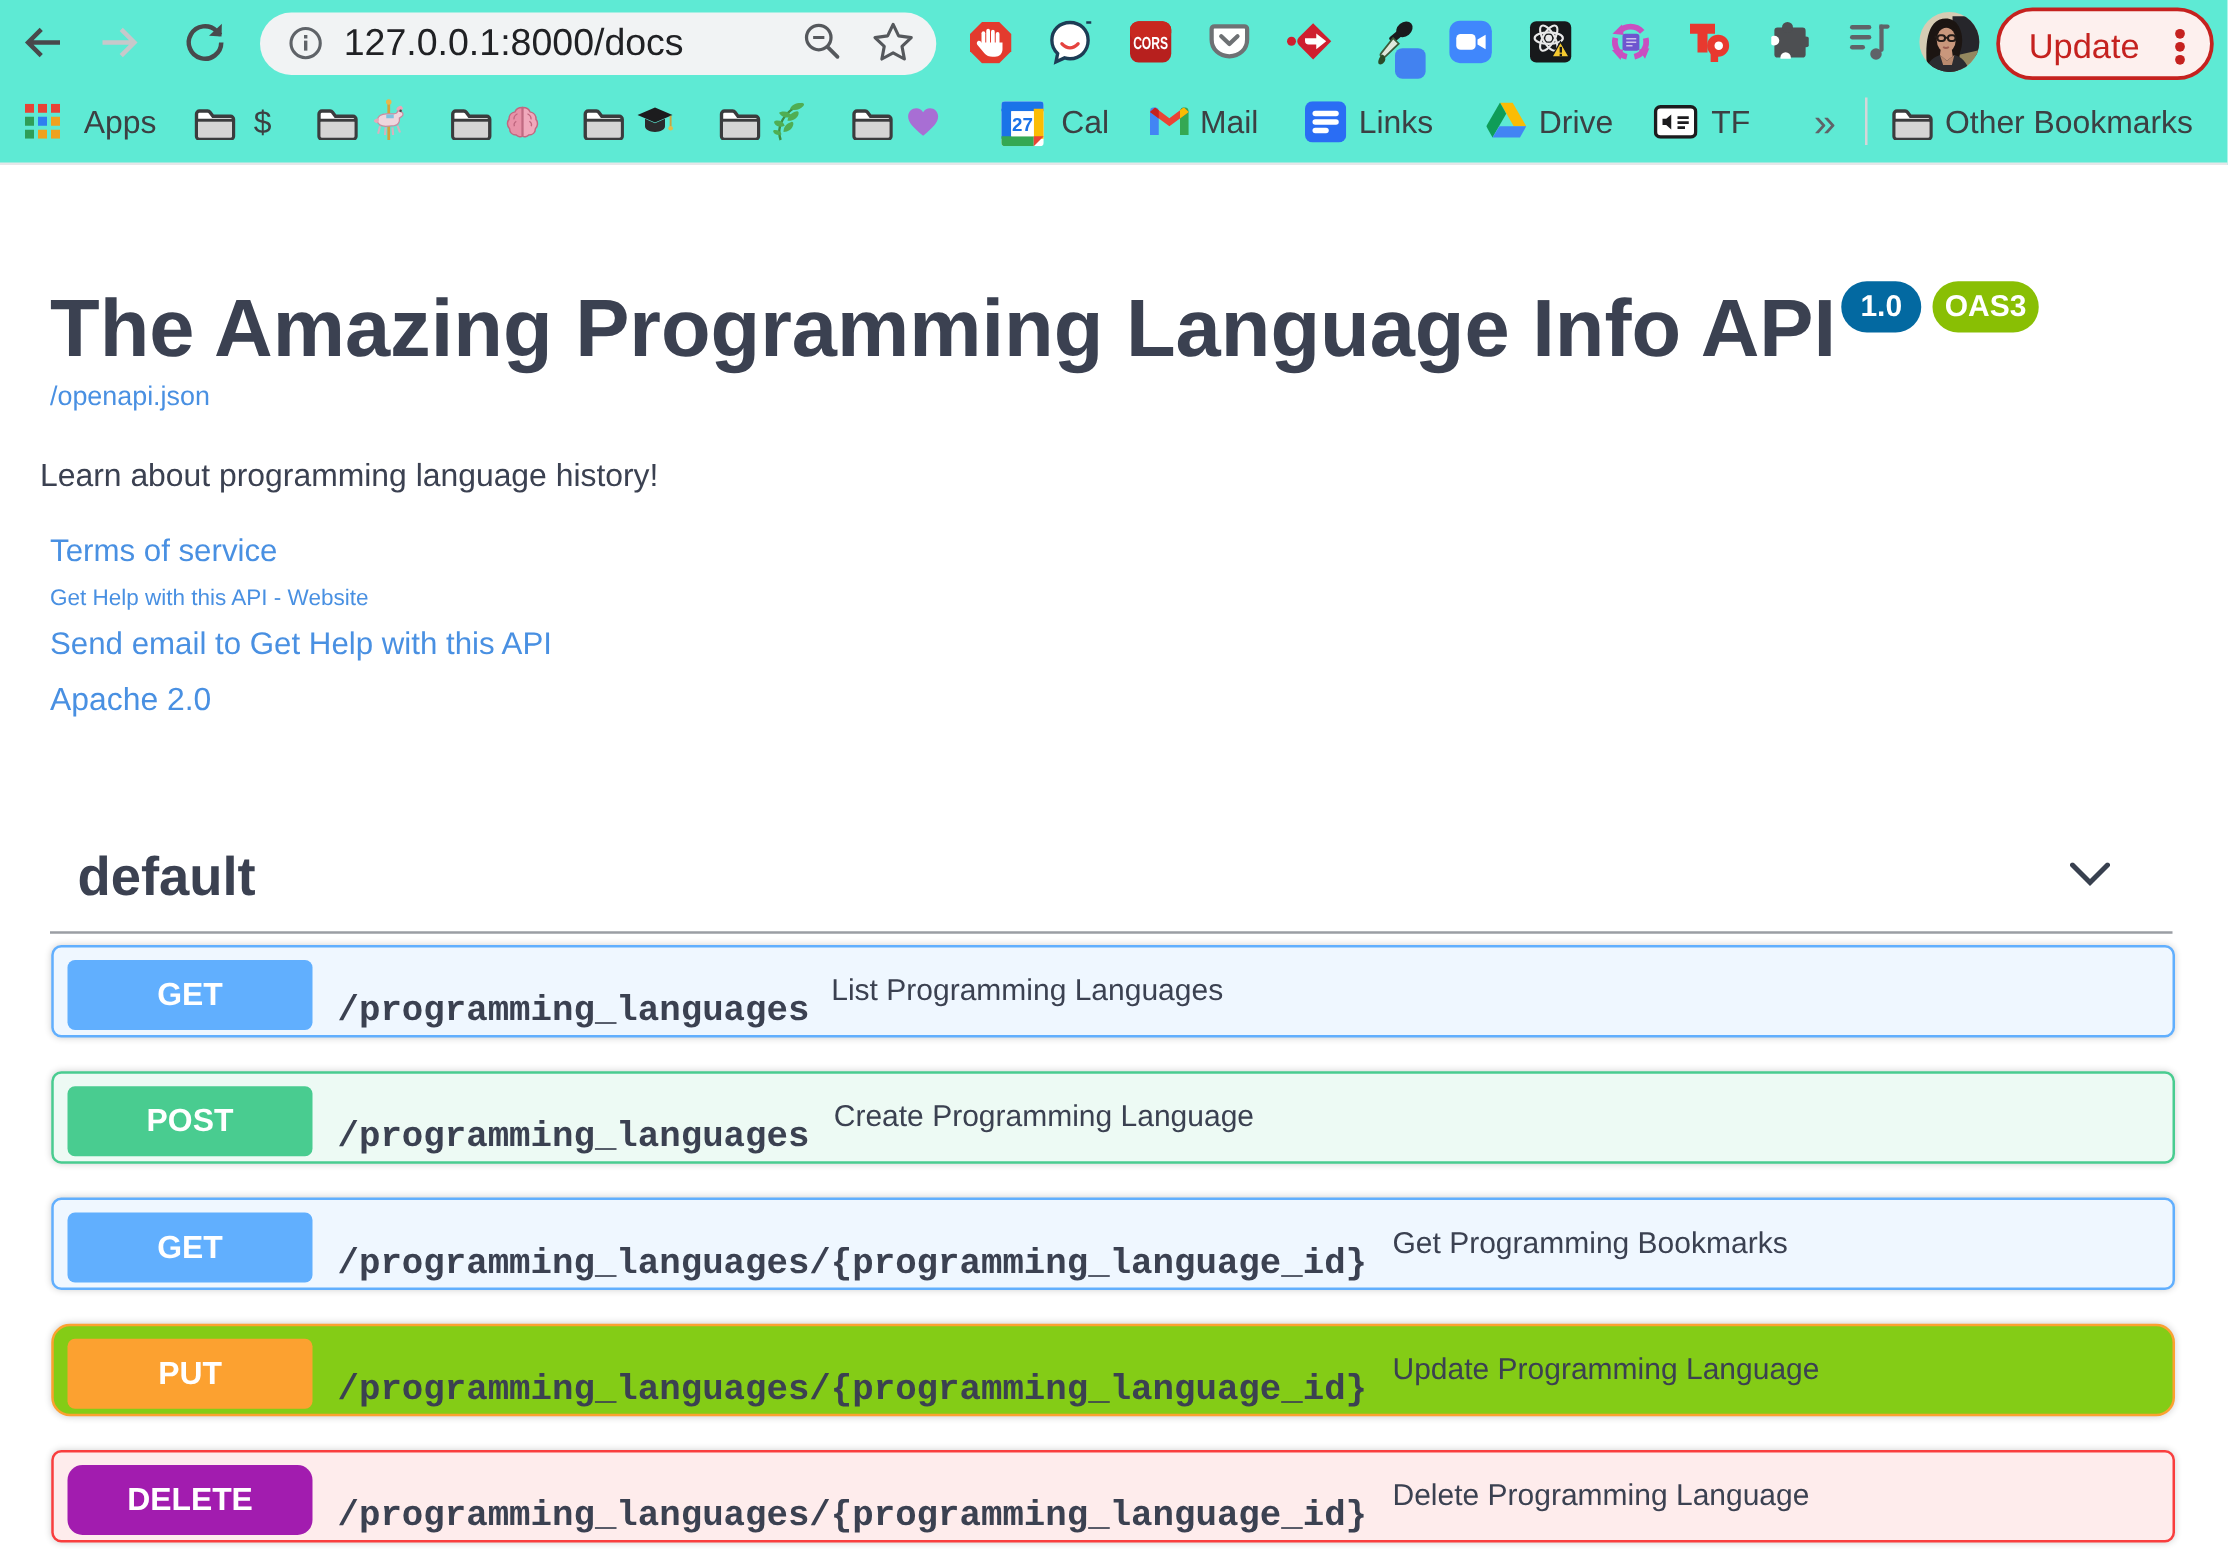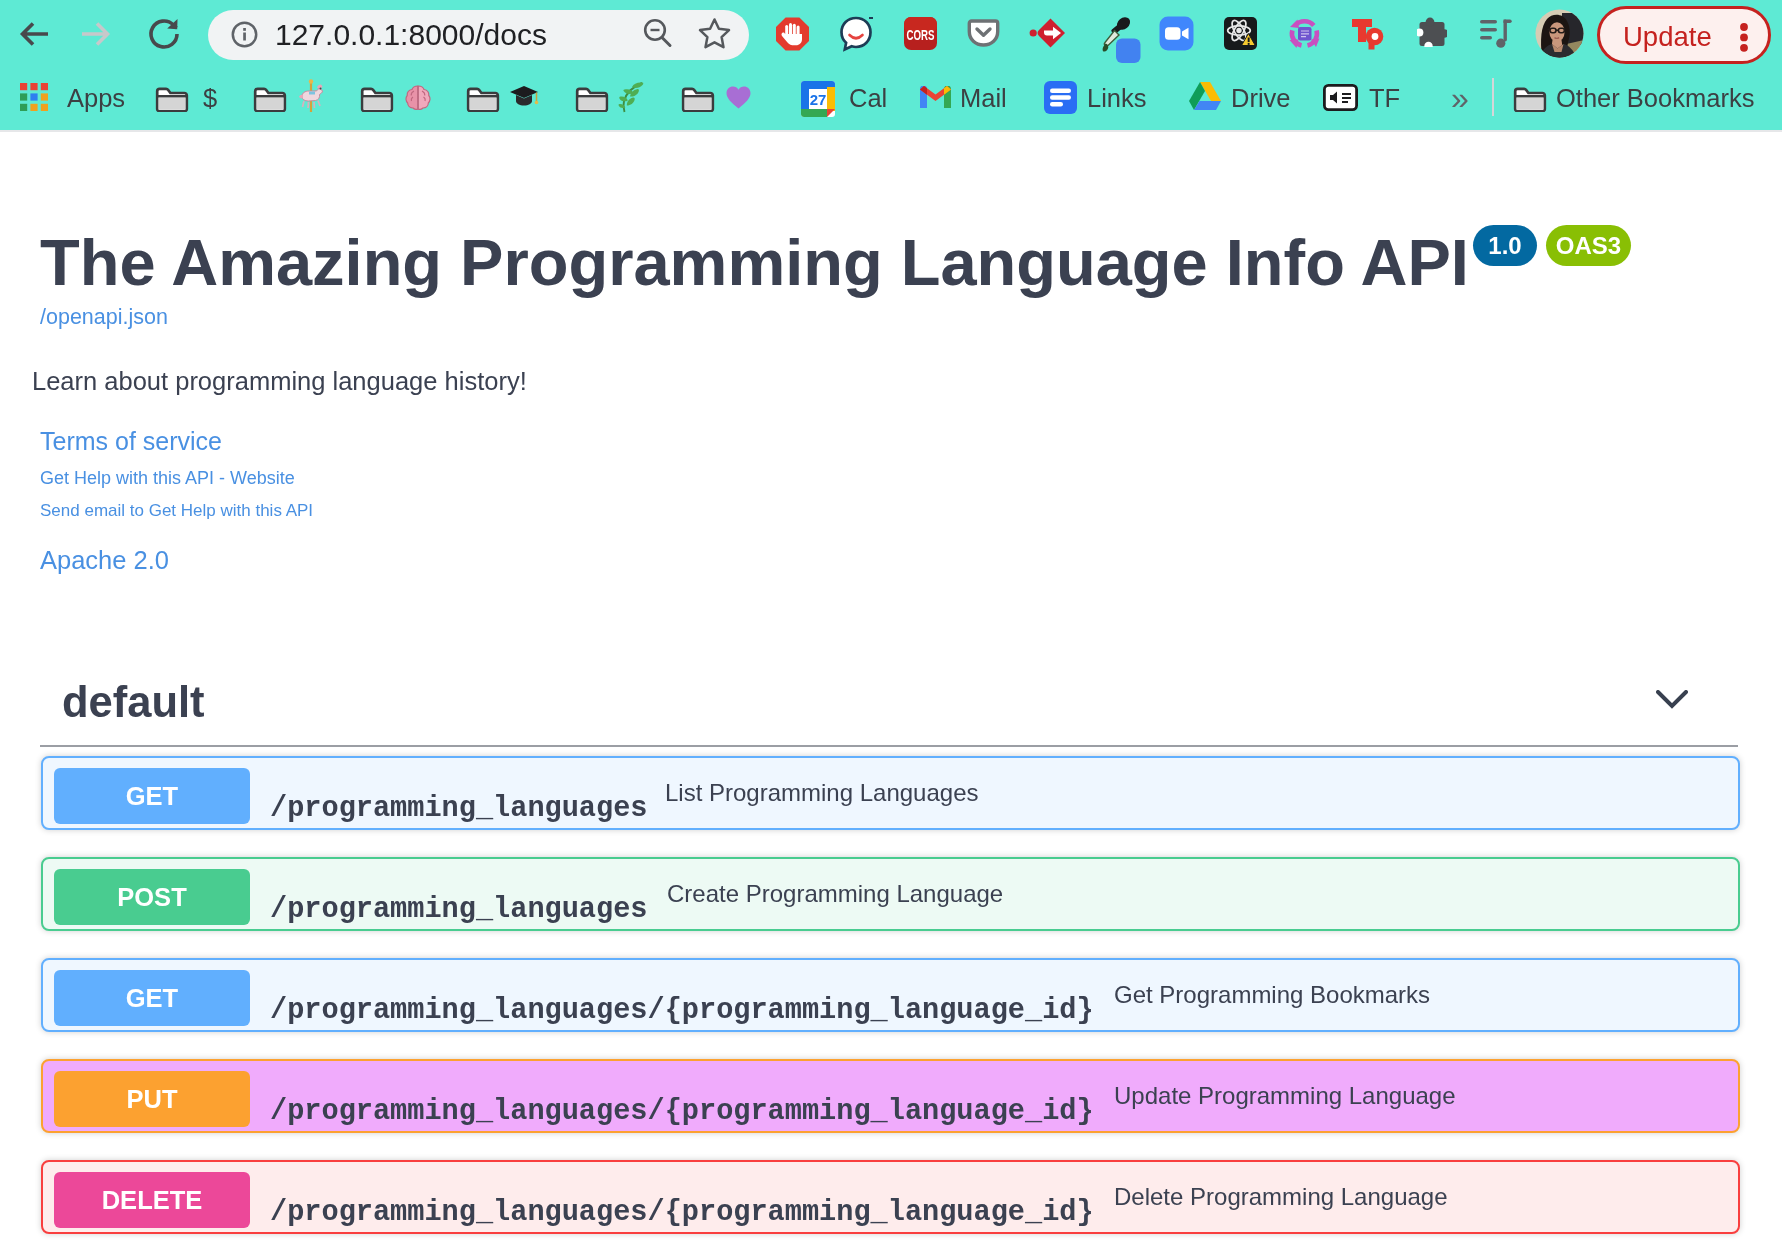--- a/index.html
+++ b/index.html
@@ -311,21 +311,21 @@
   <div class="abs bktext" style="left:1556px;top:84px;">Other Bookmarks</div>
 </div>
 <div id="swagger">
   <div class="swtitle">The Amazing Programming Language Info API</div>
   <div class="badge" style="left:1473px; top:225px; width:64px; background:#0369a1; line-height:41px;">1.0</div>
   <div class="badge" style="left:1546px; top:225px; width:85px; background:#89bf04; line-height:41px;">OAS3</div>
   <div class="abs" style="left:40px; top:305px; font-size:21.5px;"><a class="swlink" href="#">/openapi.json</a></div>
   <div class="desc" style="left:32px; top:367px; font-size:25.5px;">Learn about programming language history!</div>
   <div class="abs" style="left:40px; top:427px; font-size:25px;"><a class="swlink" href="#">Terms of service</a></div>
   <div class="abs" style="left:40px; top:468px; font-size:18px;"><a class="swlink" href="#">Get Help with this API - Website</a></div>
-  <div class="abs" style="left:40px; top:501px; font-size:17px;"><a class="swlink" href="#">Send email to Get Help with this API</a></div>
+  <div class="abs" style="left:40px; top:501px; font-size:25px;"><a class="swlink" href="#">Send email to Get Help with this API</a></div>
   <div class="abs" style="left:40px; top:546px; font-size:25.5px;"><a class="swlink" href="#">Apache 2.0</a></div>
 
   <div class="abs" style="left:62px; top:678px; font-size:43.5px; font-weight:bold; color:#3b4151;">default</div>
   <svg class="abs" style="left:1656px; top:690px;" width="32" height="19" viewBox="0 0 32 19">
       <path d="M2 2 L16 16 L30 2" fill="none" stroke="#38404f" stroke-width="4" stroke-linecap="round"></path>
     </svg>
   <div class="abs" style="left:40px; top:745px; width:1698px; height:2px; background:#9b9ea4;"></div>
 
   <div class="opblock" style="top:756px; background:#eff7ff; border-color:#61affe; box-shadow:0 0 6px rgba(0,0,0,.19);">
     <div class="opmethod" style="background:#61affe;">GET</div>
@@ -335,23 +335,23 @@
   <div class="opblock" style="top:857px; background:#edfaf4; border-color:#49cc90; box-shadow:0 0 6px rgba(0,0,0,.19);">
     <div class="opmethod" style="background:#49cc90;">POST</div>
     <div class="oppath">/programming_languages</div>
     <div class="opdesc" style="left:624px;">Create Programming Language</div>
   </div>
   <div class="opblock" style="top:958px; background:#eff7ff; border-color:#61affe; box-shadow:0 0 6px rgba(0,0,0,.19);">
     <div class="opmethod" style="background:#61affe;">GET</div>
     <div class="oppath">/programming_languages/{programming_language_id}</div>
     <div class="opdesc" style="left:1071px;">Get Programming Bookmarks</div>
   </div>
-  <div class="opblock" style="top:1059px; background:#f0abfc; border-color:#fca130; box-shadow:0 0 6px rgba(0,0,0,.19);">
+  <div class="opblock" style="top:1059px; background:#84cc16; border-color:#fca130; box-shadow:0 0 6px rgba(0,0,0,.19);border-radius:15px;">
     <div class="opmethod" style="background:#fca130;">PUT</div>
     <div class="oppath">/programming_languages/{programming_language_id}</div>
     <div class="opdesc" style="left:1071px;">Update Programming Language</div>
   </div>
   <div class="opblock" style="top:1160px; background:#feecec; border-color:#f93e3e; box-shadow:0 0 6px rgba(0,0,0,.19);">
-    <div class="opmethod" style="background:#ec4899;">DELETE</div>
+    <div class="opmethod" style="background:#a21caf;border-radius:12px;">DELETE</div>
     <div class="oppath">/programming_languages/{programming_language_id}</div>
     <div class="opdesc" style="left:1071px;">Delete Programming Language</div>
   </div>
 </div>
 
 </body></html>

